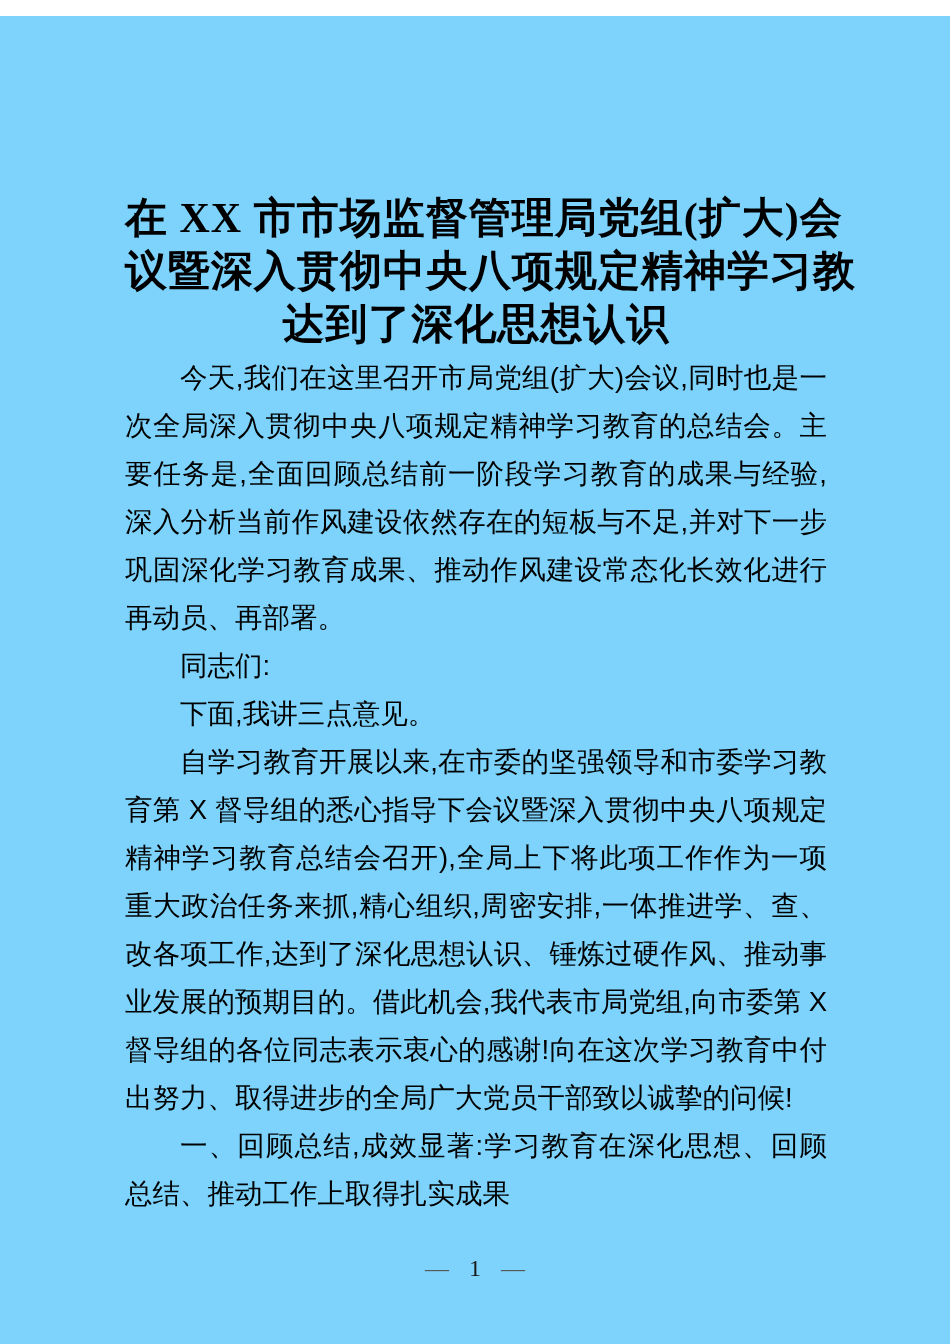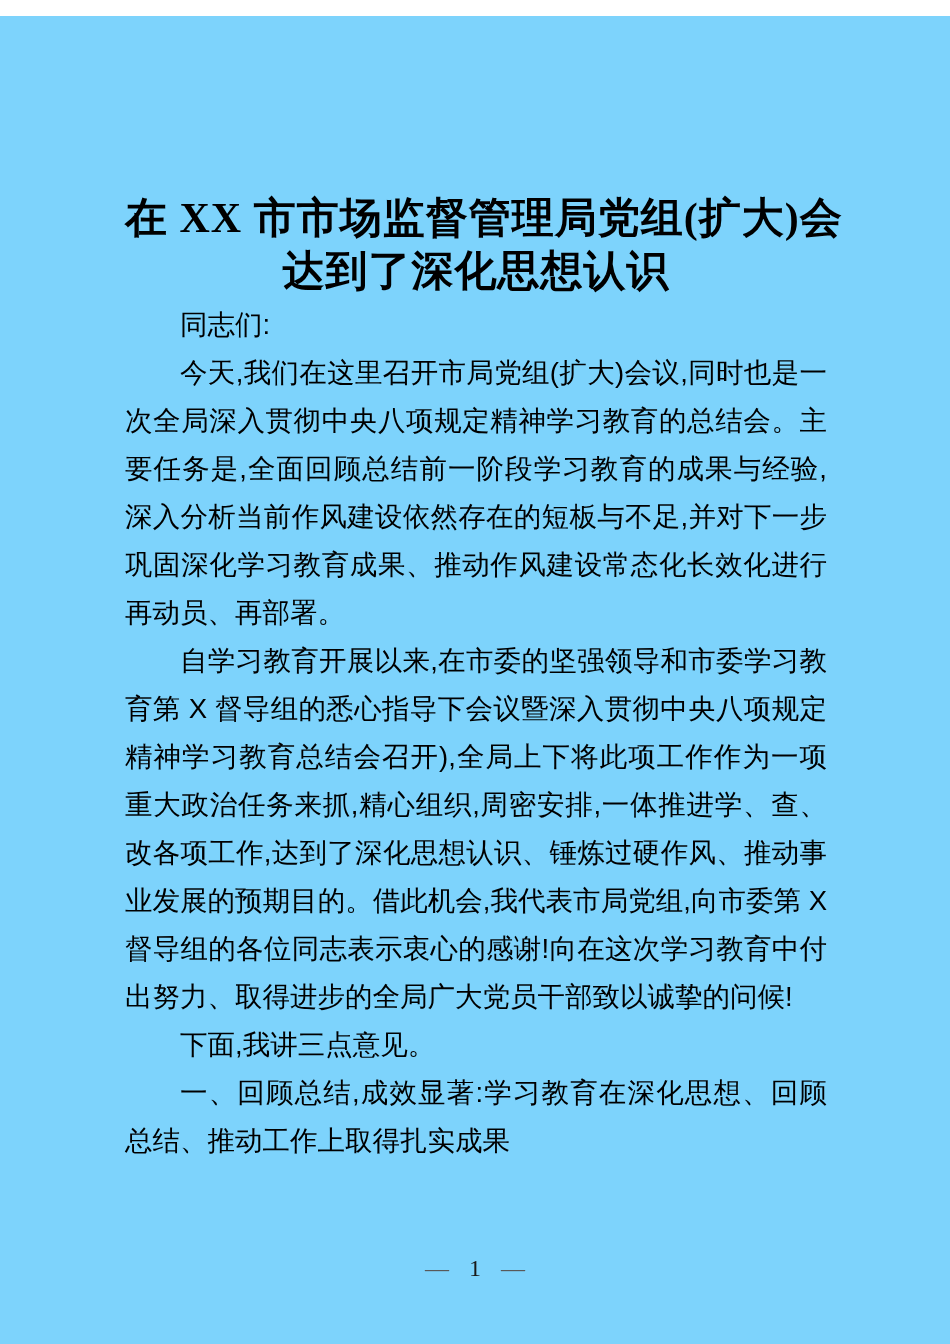--- a/index.html
+++ b/index.html
@@ -63,28 +63,29 @@
   }
 </style>
 </head>
 <body>
 
 <div class="page">
   <div class="content">
 
     <div class="doc-title">
       <div class="title-line">在 XX 市市场监督管理局党组(扩大)会</div>
+      <div class="title-line">议暨深入贯彻中央八项规定精神学习教</div>
       <div class="title-line">达到了深化思想认识</div>
     </div>
 
     <div class="doc-body">
+      <p>今天,我们在这里召开市局党组(扩大)会议,同时也是一次全局深入贯彻中央八项规定精神学习教育的总结会。主要任务是,全面回顾总结前一阶段学习教育的成果与经验,深入分析当前作风建设依然存在的短板与不足,并对下一步巩固深化学习教育成果、推动作风建设常态化长效化进行再动员、再部署。</p>
       <p>同志们:</p>
-      <p>今天,我们在这里召开市局党组(扩大)会议,同时也是一次全局深入贯彻中央八项规定精神学习教育的总结会。主要任务是,全面回顾总结前一阶段学习教育的成果与经验,深入分析当前作风建设依然存在的短板与不足,并对下一步巩固深化学习教育成果、推动作风建设常态化长效化进行再动员、再部署。</p>
+      <p>下面,我讲三点意见。</p>
       <p>自学习教育开展以来,在市委的坚强领导和市委学习教育第 X 督导组的悉心指导下会议暨深入贯彻中央八项规定精神学习教育总结会召开),全局上下将此项工作作为一项重大政治任务来抓,精心组织,周密安排,一体推进学、查、改各项工作,达到了深化思想认识、锤炼过硬作风、推动事业发展的预期目的。借此机会,我代表市局党组,向市委第 X 督导组的各位同志表示衷心的感谢!向在这次学习教育中付出努力、取得进步的全局广大党员干部致以诚挚的问候!</p>
-      <p>下面,我讲三点意见。</p>
       <p>一、回顾总结,成效显著:学习教育在深化思想、回顾总结、推动工作上取得扎实成果</p>
     </div>
 
   </div>
 
   <div class="page-footer">
     <span class="dash">—</span>
     <span class="num">1</span>
     <span class="dash">—</span>
   </div>

